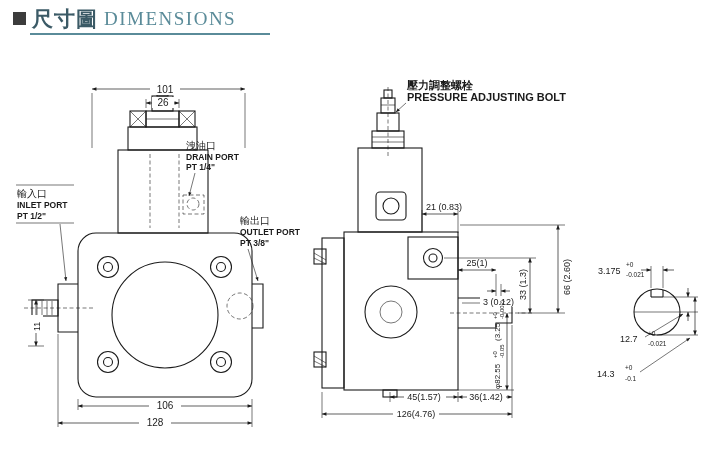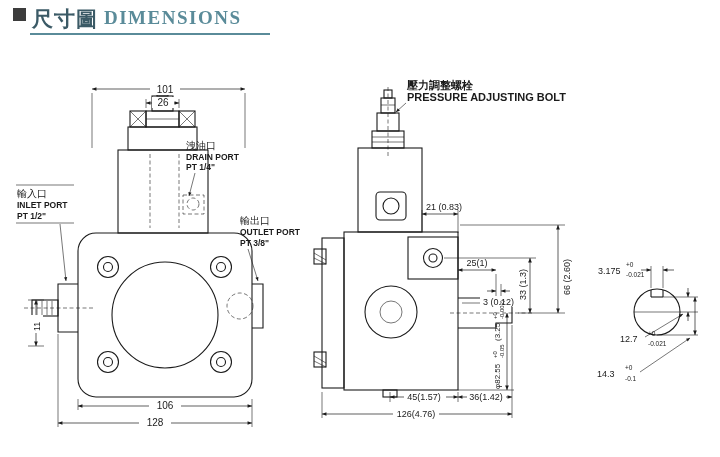--- a/index.html
+++ b/index.html
@@ -1,24 +1,24 @@
 <!DOCTYPE html>
 <html style="--ink: #1b1b1b; --title-cjk: #3b5a66; --title-en: #5a8b99;"><head>
 <meta charset="utf-8">
 <style>
   * { margin:0; padding:0; box-sizing:border-box; }
   html,body { width:720px; height:457px; background:#ffffff; overflow:hidden; }
   .page { position:relative; width:720px; height:457px; background:#fff;
           font-family:"Liberation Sans", sans-serif; }
-  .hdr { position:absolute; top:8px; left:13px; display:flex; align-items:flex-start; gap:6px; }
+  .hdr { position:absolute; top:8px; left:13px; display:flex; align-items:center; gap:6px; }
   .hdr .bullet { width:13px; height:13px; background:#3c3c3c; display:inline-block; }
   .hdr .cjk-title { font-size:21px; font-weight:bold; color:var(--title-cjk,#3b5a66);
                     letter-spacing:1px; line-height:1; }
   .hdr .en-title { font-family:"Liberation Serif", serif; font-size:19px;
-                   color:var(--title-en,#5a8b99); letter-spacing:1.5px; line-height:1;font-weight:bold; }
+                   color:var(--title-en,#5a8b99); letter-spacing:1.5px; line-height:1; }
   .hdr-underline { position:absolute; left:30px; top:33px; width:240px; height:1.5px;
                    background:var(--title-en,#5a8b99); }
   svg.draw { position:absolute; left:0; top:0; }
   .o    { stroke:var(--ink,#1b1b1b); stroke-width:1.1; fill:none; }
   .thin { stroke:var(--ink,#1b1b1b); stroke-width:0.6; fill:none; }
   .dim  { stroke:var(--ink,#1b1b1b); stroke-width:0.7; fill:none; }
   .dsh  { stroke:var(--ink,#1b1b1b); stroke-width:0.6; fill:none; stroke-dasharray:4 2.5; }
   text  { fill:var(--ink,#1b1b1b); font-family:"Liberation Sans", sans-serif; }
   .t10 { font-size:10px; } .t9 { font-size:9px; } .t8 { font-size:8px; }
   .t7 { font-size:6.5px; } .t6 { font-size:6px; }

